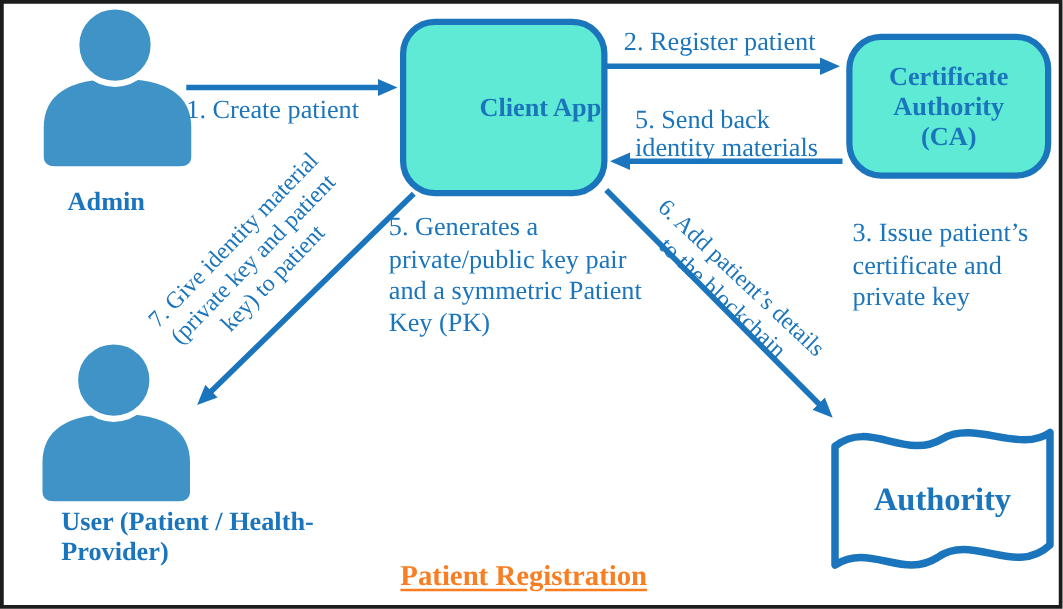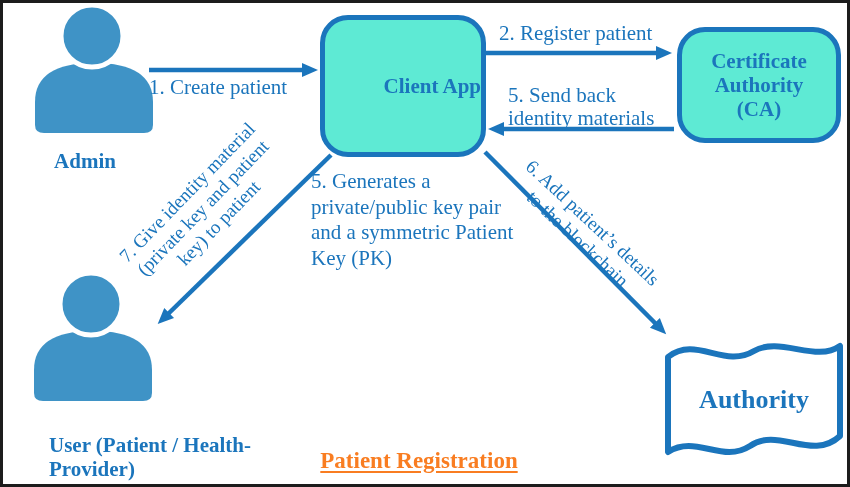--- a/index.html
+++ b/index.html
@@ -90,21 +90,21 @@
     </svg>
   </div>
   <div class="abs actor-label" style="left:26px;top:146px;width:112px;text-align:center;">Admin</div>
 
   <div class="abs" style="left:27px;top:269px;width:126px;height:132px;">
     <svg width="126" height="132" viewBox="0 0 126 132">
       <path d="M4 121 q0 8 9 8 h100 q9 0 9 -8 v-23 q0 -39 -59 -39 q-59 0 -59 39 z" fill="#3F93C6"></path>
       <circle cx="61" cy="32" r="31" fill="#3F93C6" stroke="#ffffff" stroke-width="5"></circle>
     </svg>
   </div>
-  <div class="abs actor-label" style="left:46px;top:402px;width:250px;margin-top:28px;">User (Patient / Health-
+  <div class="abs actor-label" style="left:46px;top:402px;width:250px;">User (Patient / Health-
 Provider)</div>
 
   <div class="abs node-box" style="left:317px;top:12px;width:166px;height:142px;">
     <span>Client App</span>
   </div>
 
   <div class="abs node-box" style="left:674px;top:24px;width:164px;height:116px;padding:0 23px;">
     <span>Certificate Authority (CA)</span>
   </div>
 
@@ -115,20 +115,23 @@
     <div class="abs bc-label" style="left:0;top:52px;width:192px;">Authority</div>
   </div>
 
   <div class="abs lbl" style="left:146px;top:32px;margin-top:41px;">1. Create patient</div>
 
   <div class="abs lbl" style="left:496px;top:19px;text-align:right;">2. Register patient</div>
 
   <div class="abs lbl" style="left:505px;top:81px;">5. Send back
 identity materials</div>
 
+  <div class="abs lbl spread" style="left:679px;top:171px;">3. Issue patient’s
+certificate and
+private key</div>
 
   <div class="abs lbl spread" style="left:308px;top:166px;">5. Generates a
 private/public key pair
 and a symmetric Patient
 Key (PK)</div>
 
   <div class="abs rot-label" style="left:70px;top:172px;width:260px;transform:rotate(-46deg);">7. Give identity material
 (private key and patient
 key) to patient</div>
 

